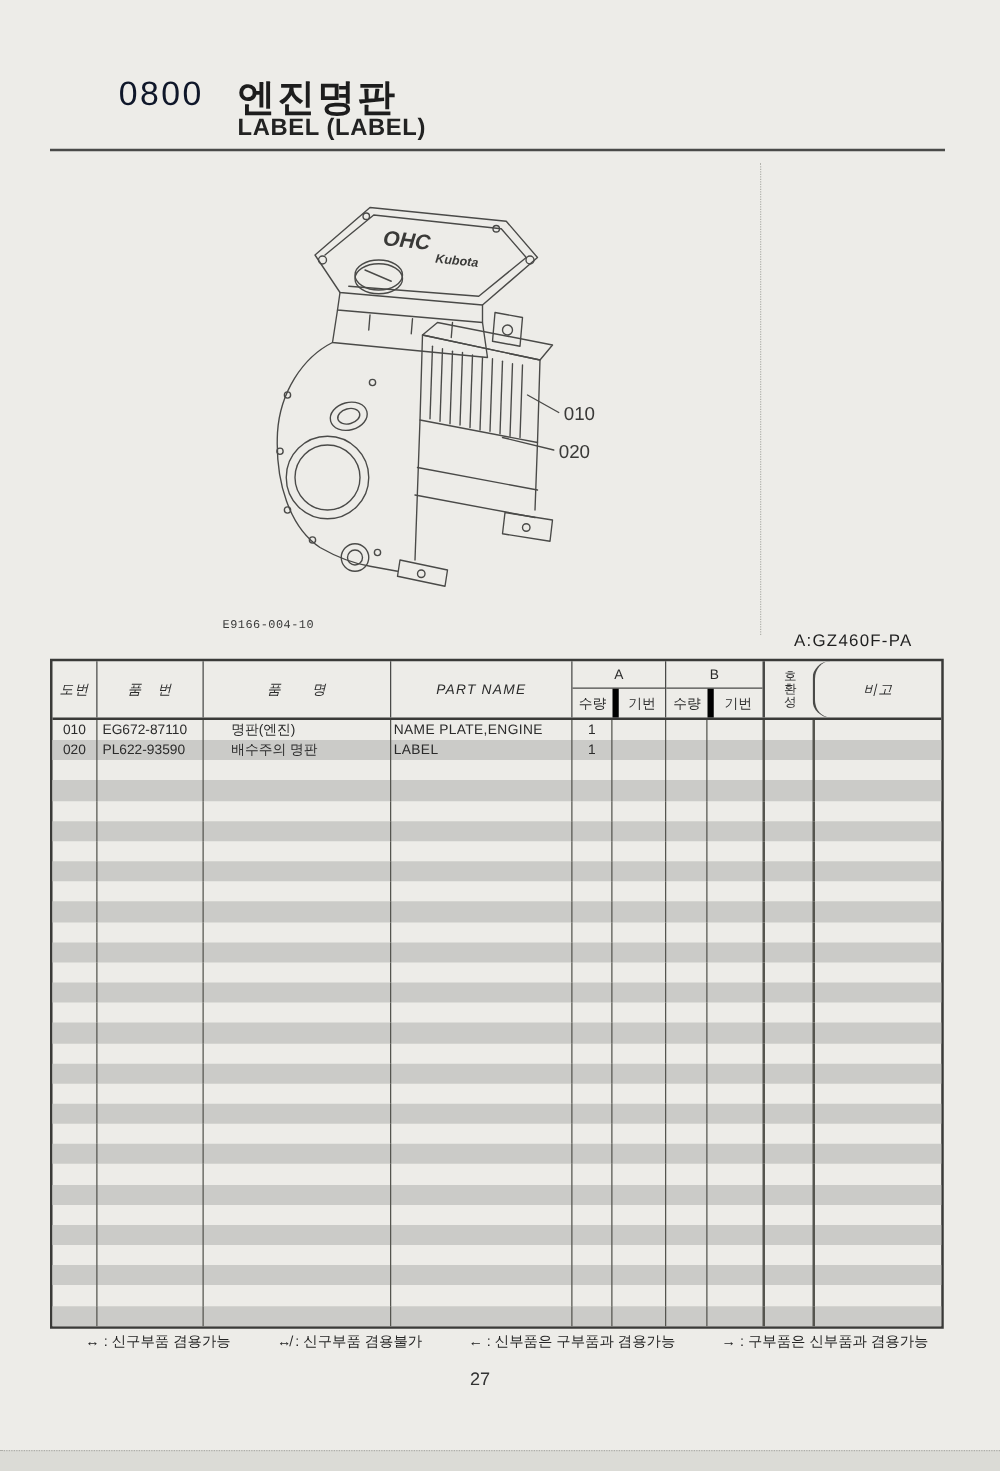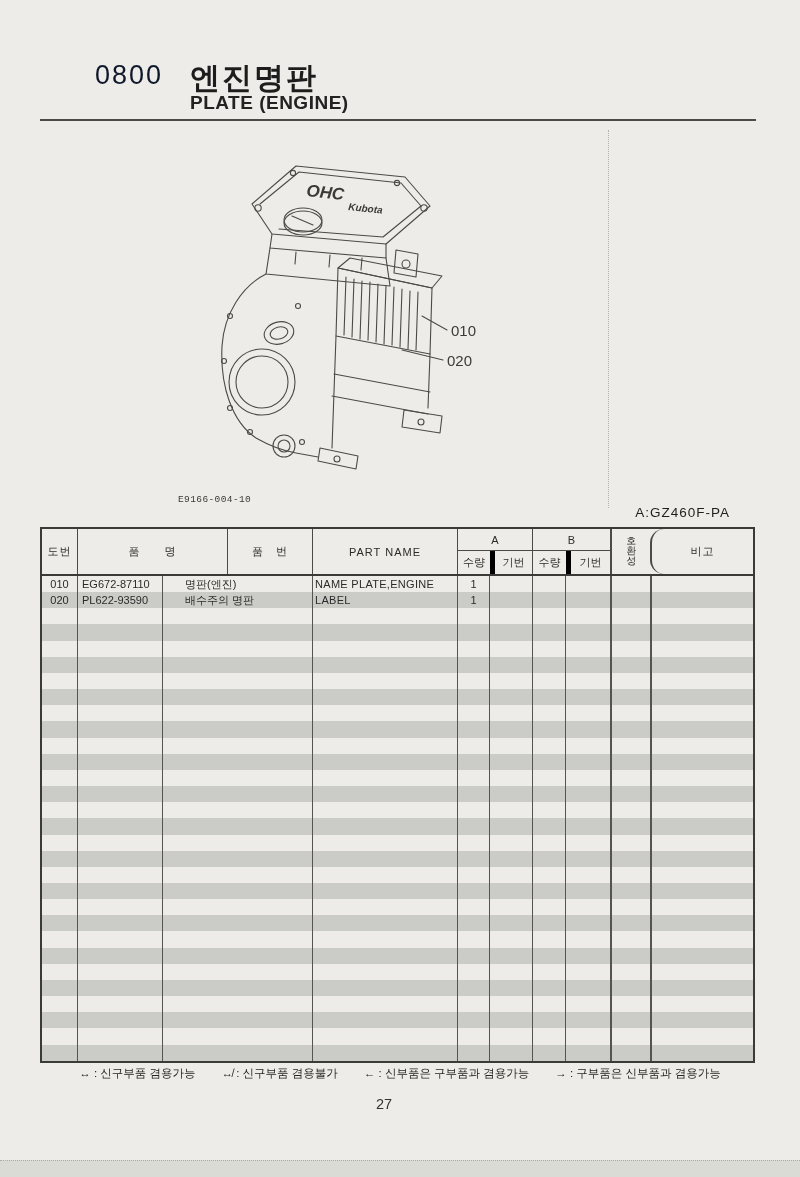--- a/index.html
+++ b/index.html
@@ -22,21 +22,21 @@
   
   .engine-svg{left:200px;top:146px;}
   .figure-code{left:178px;top:494px;font-size:9.5px;letter-spacing:.4px;color:#3a3a3a;font-family:Liberation Mono, monospace;}
   .model-code{right:70px;top:505px;font-size:13.5px;letter-spacing:1px;color:#1f1f1f;}
 
   
   .ptable{left:40px;top:527px;width:715px;border:2px solid #3a3a38;box-sizing:border-box;background:transparent;}
   .thead{display:flex;height:45px;border-bottom:2px solid #3a3a38;font-size:11px;}
   .hc,.hgroup{box-sizing:border-box;border-left:1px solid #4a4a48;}
   .hc:first-child{border-left:none;}
-  .hc.full{display:flex;align-items:center;justify-content:center;letter-spacing:1px;}
+  .hc.full{display:flex;align-items:center;justify-content:center;letter-spacing:1px;font-style:italic;}
   .hgroup{display:flex;flex-direction:column;}
   .htop{height:21px;border-bottom:1px solid #4a4a48;display:flex;align-items:center;justify-content:center;}
   .hbot{display:flex;flex:1;}
   .hbot .hc{display:flex;align-items:center;justify-content:center;border-left:none;}
   .hbot .hc + .hc{border-left:5px solid #000000;}
   .w-ref{width:35px;} .w-pno{width:85px;} .w-pnk{width:150px;} .w-pne{width:145px;}
   .w-a{width:75px;} .w-b{width:78px;}
   .w-qa{width:32px;} .w-sa{flex:1;} .w-qb{width:33px;} .w-sb{flex:1;}
   .w-cmp{width:40px;border-left-width:2px !important;}
   .w-rmk{flex:1;border-left-width:2px !important;letter-spacing:8px;border-radius:14px;}
@@ -54,30 +54,30 @@
   .tcell.c4{width:32px;text-align:center;}
   .tcell.c5{width:43px;}
   .tcell.c6{width:33px;}
   .tcell.c7{width:45px;}
   .tcell.c8{width:40px;border-left-width:2px;}
   .tcell.c9{flex:1;border-left-width:2px;}
 
   
   .legend{left:0;top:1066px;width:800px;display:flex;justify-content:center;gap:26px;
           font-size:11.5px;color:#242424;}
-  .legend-item{white-space:nowrap;}
+  .legend-item{white-space:nowrap;margin-left:11px;}
   .page-number{left:0;top:1096px;width:768px;text-align:center;font-size:14.5px;color:#333;}
   .bottom-strip{left:0;top:1160px;width:800px;height:17px;background:#dbdbd6;border-top:1px dotted #adada8;}
 </style>
 </head>
 <body>
 
 <div class="abs section-number">0800</div>
 <div class="abs title-kr">엔진명판</div>
-<div class="abs title-en">PLATE (ENGINE)</div>
+<div class="abs title-en">LABEL (LABEL)</div>
 <div class="abs title-rule"></div>
 <div class="abs dotted-sep"></div>
 
 <svg class="abs engine-svg" width="280" height="340" viewBox="0 0 280 340">
   <g stroke="#4a4a48" fill="none" stroke-width="1.1" stroke-linejoin="round" stroke-linecap="round">
 
     <path d="M52,58 L96,20 L205,31 L230,60 L186,98 L72,88 Z"></path>
     <path d="M60,58 L99,26 L201,37 L221,60 L183,91 L79,83"></path>
     <circle cx="58" cy="62" r="3.2"></circle>
       <circle cx="224" cy="62" r="3.2"></circle>
@@ -140,22 +140,22 @@
     <text x="247" y="220" font-size="15">020</text>
   </g>
 </svg>
 
 <div class="abs figure-code">E9166-004-10</div>
 <div class="abs model-code">A:GZ460F-PA</div>
 
 <div class="abs ptable">
   <div class="thead">
     <div class="hc full w-ref">도번</div>
+    <div class="hc full w-pno">품　번</div>
     <div class="hc full w-pnk">품　　명</div>
-    <div class="hc full w-pno">품　번</div>
     <div class="hc full w-pne">PART NAME</div>
     <div class="hgroup w-a">
       <div class="htop">A</div>
       <div class="hbot">
         <div class="hc w-qa">수량</div>
         <div class="hc w-sa">기번</div>
       </div>
     </div>
     <div class="hgroup w-b">
       <div class="htop">B</div>

